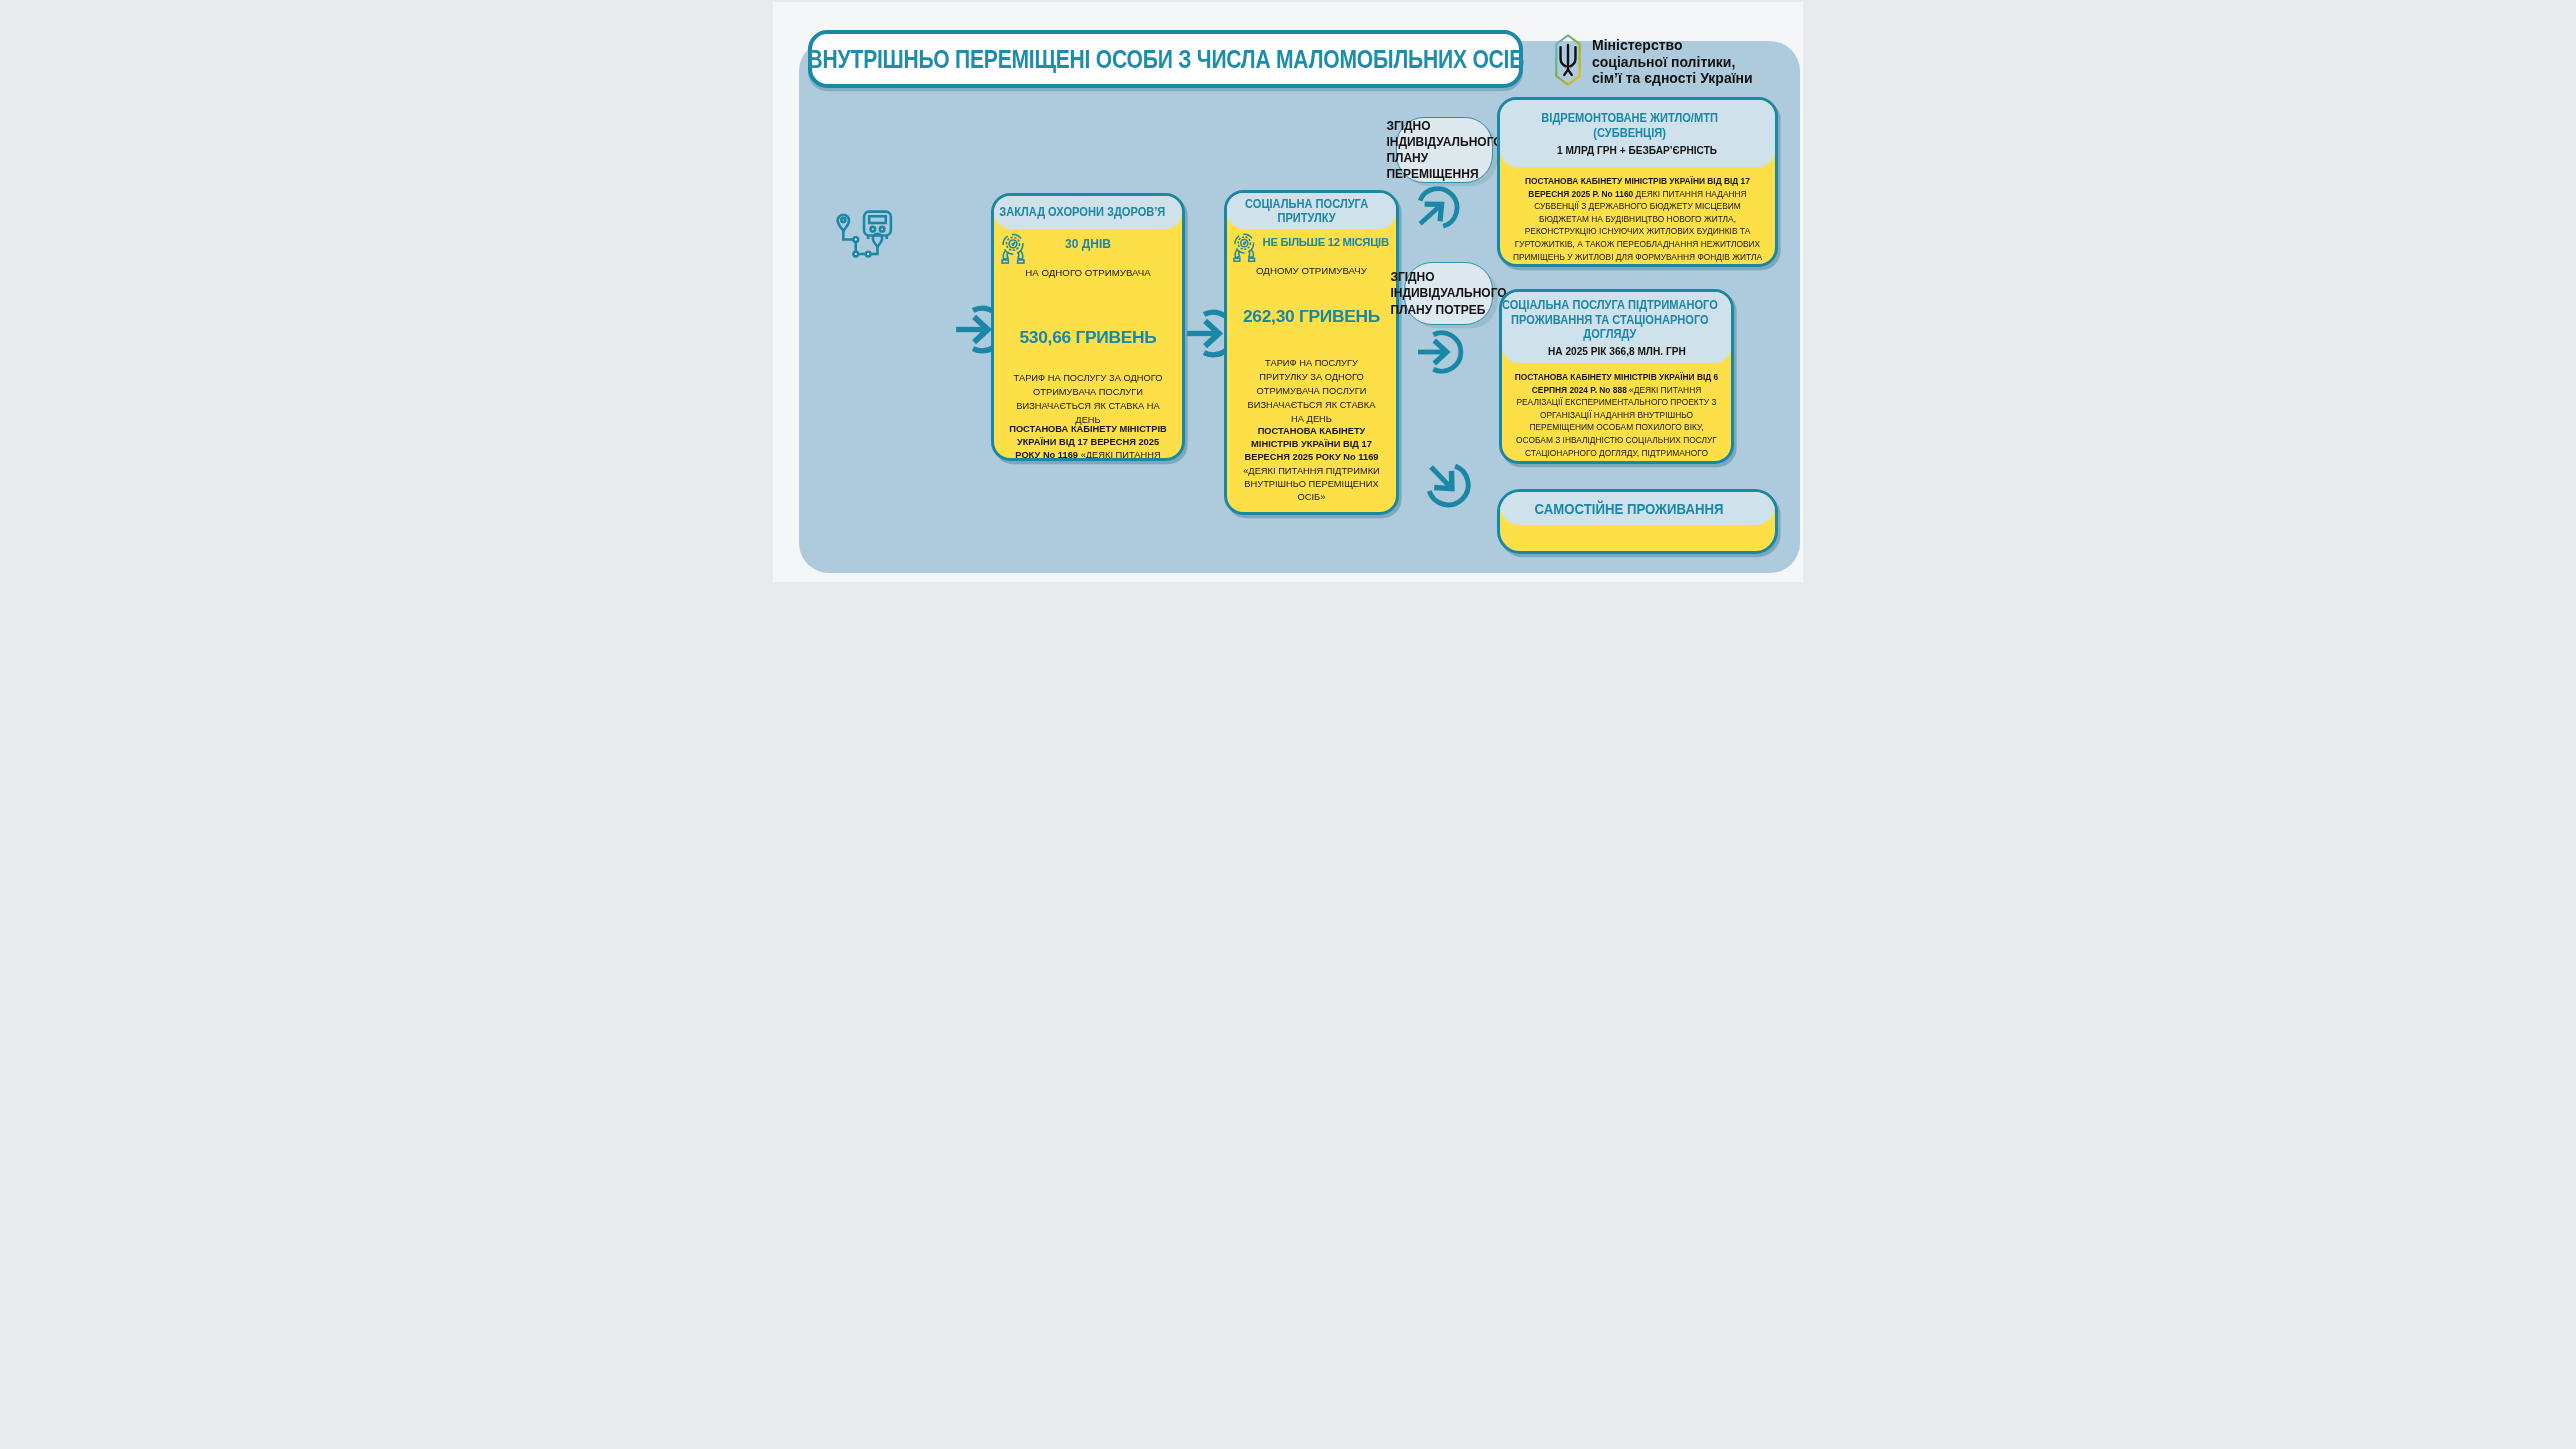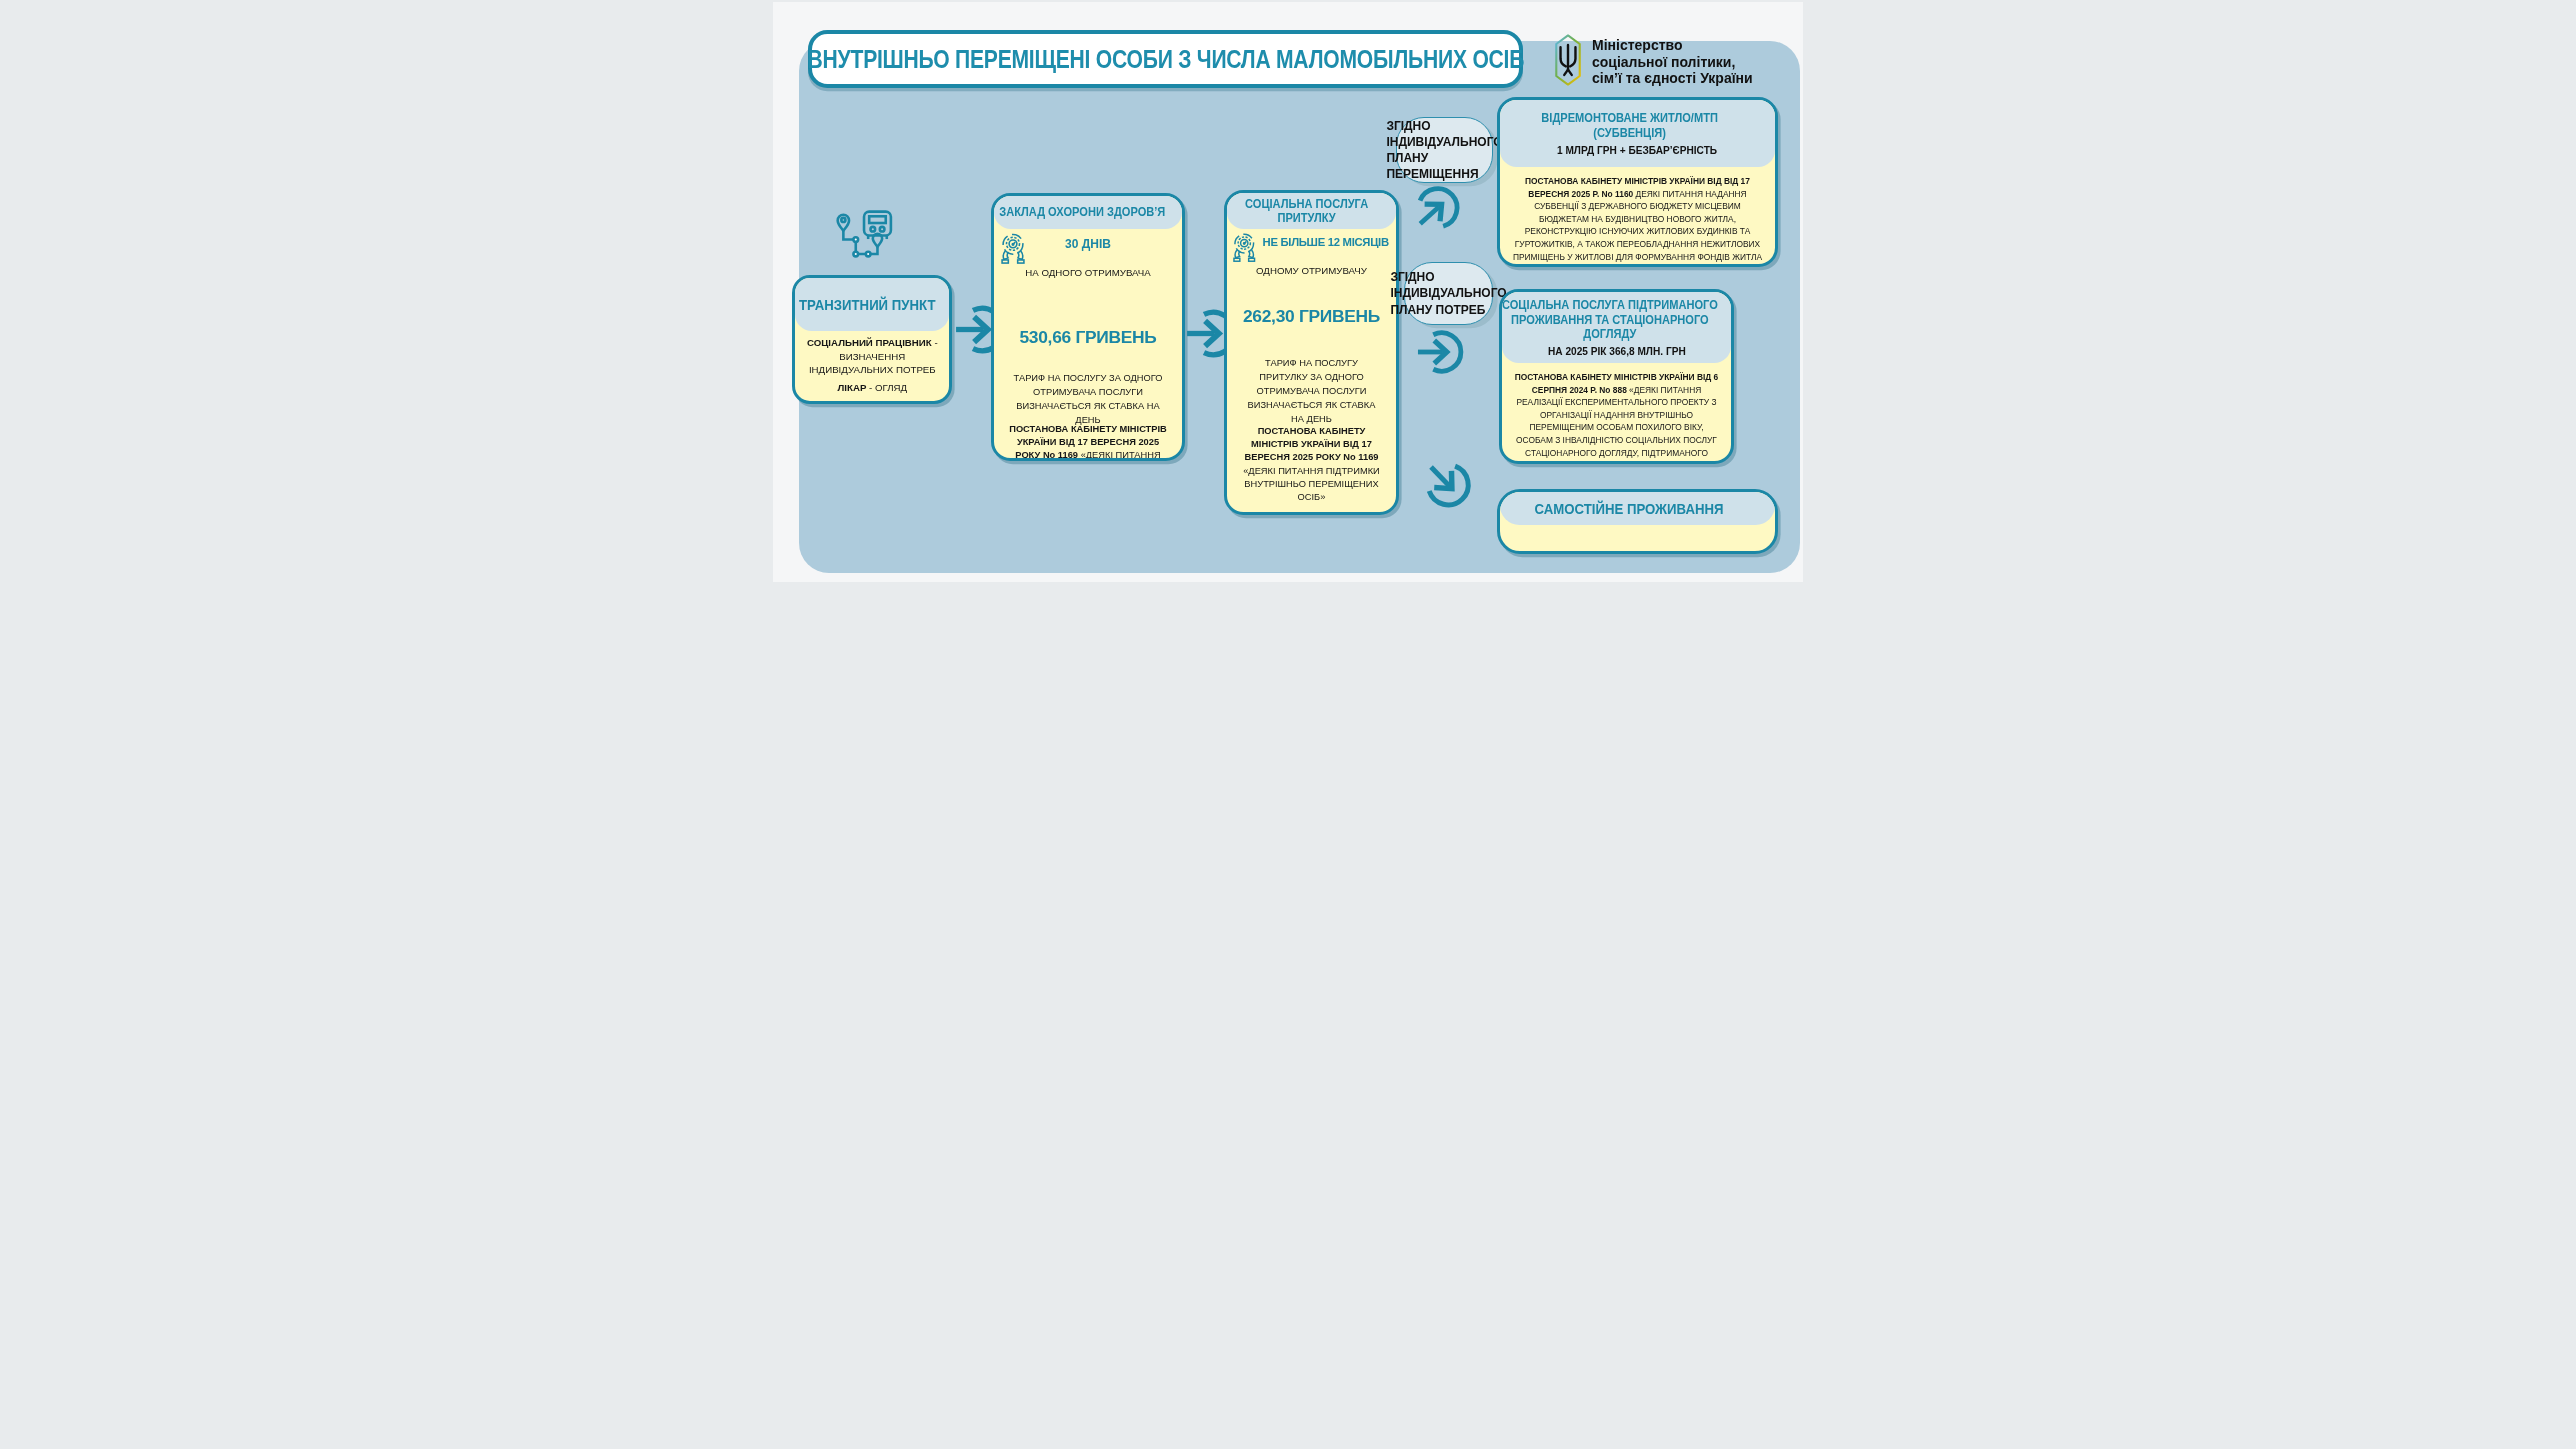--- a/index.html
+++ b/index.html
@@ -15,21 +15,21 @@
   
   .title-box{position:absolute;left:35px;top:28px;width:715px;height:58px;background:#fff;
              border:4.5px solid var(--teal);border-radius:19.3px;display:flex;align-items:center;
              justify-content:center;box-shadow:0 3.2px 0 rgba(19,94,117,.28)}
   .title-box h1{margin:0;font-size:26.4px;font-weight:bold;color:var(--title-teal,#1e8dac);
                 white-space:nowrap;letter-spacing:-0.3px;transform:scaleX(.8)}
   .logo{position:absolute;left:779px;top:31px;width:32px;height:54px}
   .ministry{position:absolute;left:819px;top:35px;width:193px;font-size:14px;font-weight:bold;
             color:#111;line-height:1.18}
   
-  .card{position:absolute;background:#fef9c3;border:3.2px solid var(--teal);overflow:hidden;
+  .card{position:absolute;background:#fde047;border:3.2px solid var(--teal);overflow:hidden;
         box-shadow:2.6px 3.2px 0 rgba(18,90,112,.30)}
   .band{background:var(--band-bg,#cfe1ea);width:100%;display:flex;flex-direction:column;
         align-items:center;justify-content:center;border-radius:0 0 16.7px 16.7px}
   .card-h{color:var(--teal);font-weight:bold;text-align:center;line-height:1.15;
           transform:scaleX(.88);width:112%;margin-left:-6%}
   .blk{position:absolute;text-align:center;color:var(--text-dark,#161616)}
   .tealtxt{color:var(--teal);font-weight:bold}
   .price{font-size:17.4px;letter-spacing:-0.3px}
   .small{font-size:9.3px;line-height:1.5}
   .decree{font-size:9.3px;line-height:1.42}
@@ -113,29 +113,20 @@
       <path d="M22,41 c-7,-9 -11,-13 -11,-20 a11,11 0 1 1 22,0 c0,7 -4,11 -11,20 z"></path>
       <circle cx="22" cy="20" r="4"></circle>
       <path d="M22,41 v17 h24 v28 h42 v-14"></path>
       <circle cx="46" cy="58" r="4.5" fill="#fff"></circle>
       <circle cx="46" cy="86" r="4.5" fill="#fff"></circle>
       <circle cx="70" cy="86" r="4.5" fill="#fff"></circle>
       <path d="M88,72 c-6,-8 -9,-11 -9,-16 a9,9 0 1 1 18,0 c0,5 -3,8 -9,16 z"></path>
     </svg>
   </div>
 
-  <div class="card transit">
-    <div class="band">
-      <div class="card-h">ТРАНЗИТНИЙ ПУНКТ</div>
-    </div>
-    <div class="tp-body">
-      <p><b>СОЦІАЛЬНИЙ ПРАЦІВНИК</b><span> - ВИЗНАЧЕННЯ ІНДИВІДУАЛЬНИХ ПОТРЕБ</span></p>
-      <p><b>ЛІКАР</b><span> - ОГЛЯД</span></p>
-    </div>
-  </div>
 
   <div class="arr" style="left:182px;top:301px">
     <svg width="53" height="53" viewBox="0 0 100 100" fill="none" stroke="#1b87a6">
       <path d="M34,14 A40,40 0 1 1 34,86" stroke-width="10"></path>
       <line x1="2" y1="50" x2="54" y2="50" stroke-width="10"></line>
       <polyline points="36,26 62,50 36,74" stroke-width="11"></polyline>
     </svg>
   </div>
 
   <div class="card health">

